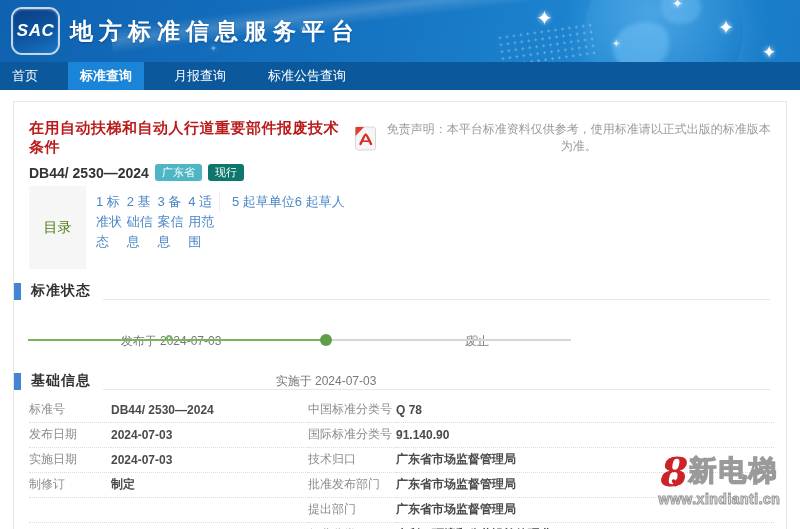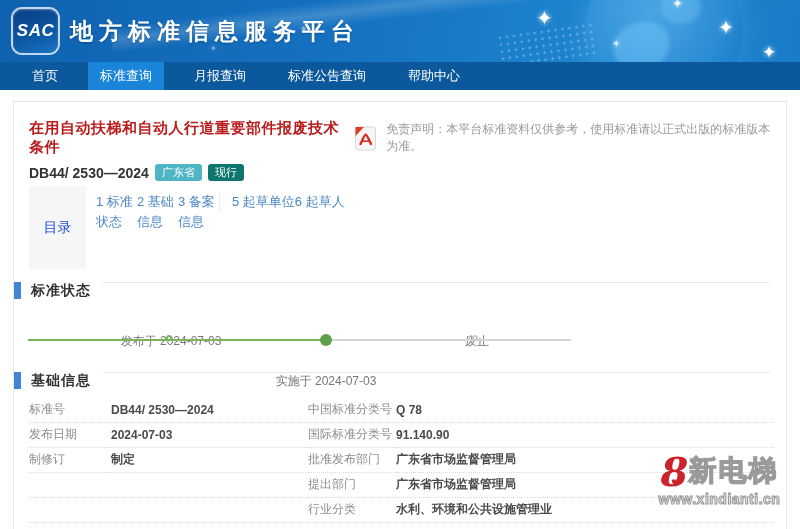--- a/index.html
+++ b/index.html
@@ -32,52 +32,52 @@
   .logo { position:absolute; left:13px; top:9px; width:45px; height:44px; border-radius:9px;
     background:linear-gradient(160deg,#0a3e84 0%,#0d55a0 55%,#1a74c4 100%);
     box-shadow:0 0 0 2px rgba(255,255,255,.75), inset 0 1px 2px rgba(255,255,255,.35);
     display:flex; align-items:center; justify-content:center; }
   .logo span { color:#fff; font-weight:bold; font-style:italic; font-size:17px; letter-spacing:.5px; }
   .site-title { position:absolute; left:70px; top:0; height:62px; display:flex; align-items:center;
     color:#fff; font-size:23px; font-weight:bold; letter-spacing:6px;
     text-shadow:0 1px 2px rgba(0,40,90,.4); }
 
   
-  .nav { position:relative; height:28px; background:#0b589c; display:flex; align-items:stretch; padding-left:20px; }
+  .nav { position:relative; height:28px; background:#0b589c; display:flex; align-items:stretch; }
   .nav-item { display:flex; align-items:center; padding:0 12px; margin-right:18px;
     color:#fff; font-size:13px; text-decoration:none; cursor:pointer; }
-  .nav-item.active { background:#1a85d8; }
+  .nav-item.active { background:#1a85d8;font-weight:bold; }
   .nav-login { position:absolute; right:16px; top:0; height:28px; display:flex; align-items:center;
     color:#fff; font-size:13px; text-decoration:none; cursor:pointer; }
 
   
   .card { position:relative; margin:11px 13px 0; width:774px; min-height:600px;
     background:#fff; border:1px solid #e7e7e7; }
   .std-head { padding:17px 15px 0; height:84px; }
   .std-title-row { display:flex; align-items:center; }
   .std-title { font-size:15px; font-weight:600; color:#b91c1c; letter-spacing:.5px; }
   .pdf { margin-left:12px; cursor:pointer; line-height:0; }
-  .disclaimer { margin-left:8px; font-size:12px; color:#9b9b9b; }
+  .disclaimer { margin-left:8px; font-size:12px; color:#9b9b9b;text-align:center; }
   .std-num-row { margin-top:7px; display:flex; align-items:center; }
   .std-num { font-size:14px; font-weight:bold; color:#333; }
   .badge { margin-left:6px; padding:2px 7px 3px; border-radius:3px; font-size:11px; color:#fff; line-height:1.1; }
   .badge-region { background:#4db5c3; }
   .badge-status { background:#0f766e; }
 
   
   .toc { margin:0 15px; display:flex; min-height:83px; }
   .toc-label { width:57px; background:#f6f6f6; display:flex; align-items:center; justify-content:center;
-    font-size:14px; color:#1d4ed8; }
+    font-size:14px; color:#4d7c0f; }
   .toc-cols { display:flex; padding:6px 0 0 10px; }
   .toc-col { display:flex; flex-direction:row; width:123px; }
   .toc-col a { font-size:13px; color:#4a86c5; text-decoration:none; line-height:20px; cursor:pointer; }
   .toc-col2 { border-left:1px solid #ededed; padding-left:12px; width:auto; height:fit-content; }
 
   
-  .section-head { display:flex; align-items:flex-start; margin-top:13px; height:18px; }
+  .section-head { display:flex; align-items:flex-end; margin-top:13px; height:18px; }
   .marker { width:7px; height:17px; background:#4286d3; }
   .section-title { margin-left:10px; font-size:14px; font-weight:bold; color:#333; letter-spacing:1px; }
   .rule { flex:1; margin-left:12px; margin-right:16px; border-top:1px solid #e8e8e8; }
 
   
   .timeline { position:relative; margin:13px 0 0 14px; width:543px; height:46px; }
   .tl-label { position:absolute; top:20px; transform:translateX(-50%); font-size:12px; color:#777; white-space:nowrap; }
   .tl-l1 { left:143px; } .tl-l2 { left:298px;margin-top:40px; } .tl-l3 { left:449px; }
   .tl-line { position:absolute; top:26px; height:2px; }
   .tl-green { left:0; width:298px; background:#7cb35e; }
@@ -125,21 +125,20 @@
       <span>SAC</span>
     </div>
     <h1 class="site-title">地方标准信息服务平台</h1>
   </header>
 
   <nav class="nav">
     <a class="nav-item">首页</a>
     <a class="nav-item active">标准查询</a>
     <a class="nav-item">月报查询</a>
     <a class="nav-item">标准公告查询</a>
-    <a class="nav-item">帮助中心</a>
   </nav>
 
   <main class="card">
 
     <div class="std-head">
       <div class="std-title-row">
         <h2 class="std-title">在用自动扶梯和自动人行道重要部件报废技术条件</h2>
         <span class="pdf">
           <svg width="25" height="25" viewBox="0 0 25 25">
             <rect x="2.5" y="1" width="20" height="23" rx="2.5" fill="#f6f6f6" stroke="#d7d7d7"></rect>
@@ -157,20 +156,21 @@
       </div>
     </div>
 
     <div class="toc">
       <div class="toc-label">目录</div>
       <div class="toc-cols">
         <div class="toc-col">
           <a>1 标准状态</a>
           <a>2 基础信息</a>
           <a>3 备案信息</a>
+          <a>4 适用范围</a>
         </div>
         <div class="toc-col toc-col2">
           <a>5 起草单位</a>
           <a>6 起草人</a>
         </div>
       </div>
     </div>
 
     <div class="section-head">
       <span class="marker"></span>
@@ -203,20 +203,26 @@
           <td class="c-rl t-label">中国标准分类号</td>
           <td class="t-value">Q 78</td>
         </tr>
         <tr>
           <td class="c-ll t-label">发布日期</td>
           <td class="c-lv t-value">2024-07-03</td>
           <td class="c-rl t-label">国际标准分类号</td>
           <td class="t-value">91.140.90</td>
         </tr>
         <tr>
+          <td class="c-ll t-label">实施日期</td>
+          <td class="c-lv t-value">2024-07-03</td>
+          <td class="c-rl t-label">技术归口</td>
+          <td class="t-value">广东省市场监督管理局</td>
+        </tr>
+        <tr>
           <td class="c-ll t-label">制修订</td>
           <td class="c-lv t-value">制定</td>
           <td class="c-rl t-label">批准发布部门</td>
           <td class="t-value">广东省市场监督管理局</td>
         </tr>
         <tr>
           <td class="c-ll t-label"></td>
           <td class="c-lv t-value"></td>
           <td class="c-rl t-label">提出部门</td>
           <td class="t-value">广东省市场监督管理局</td>

